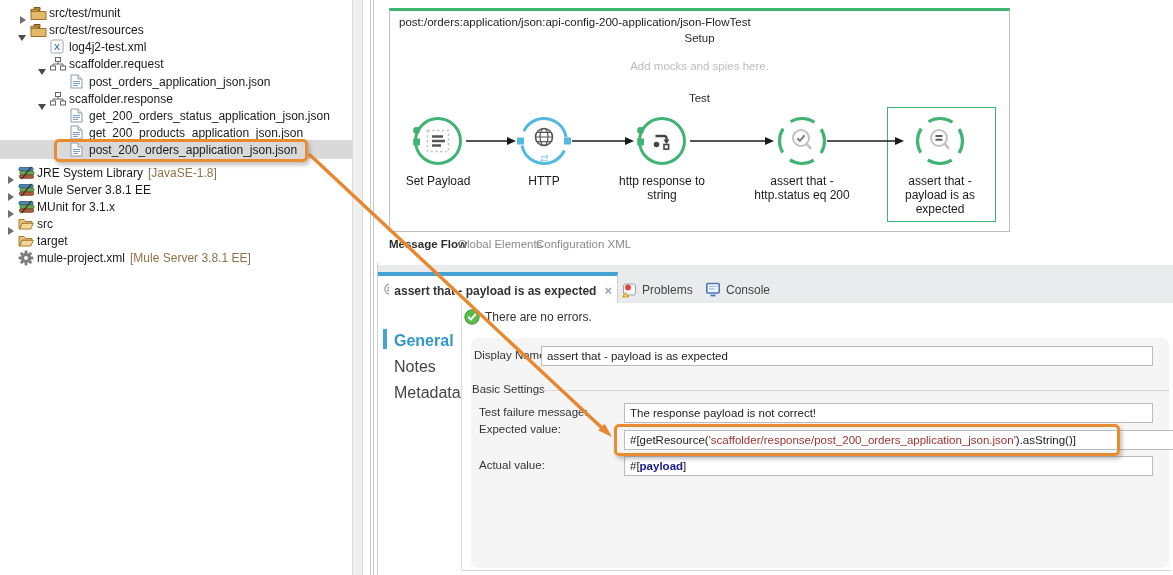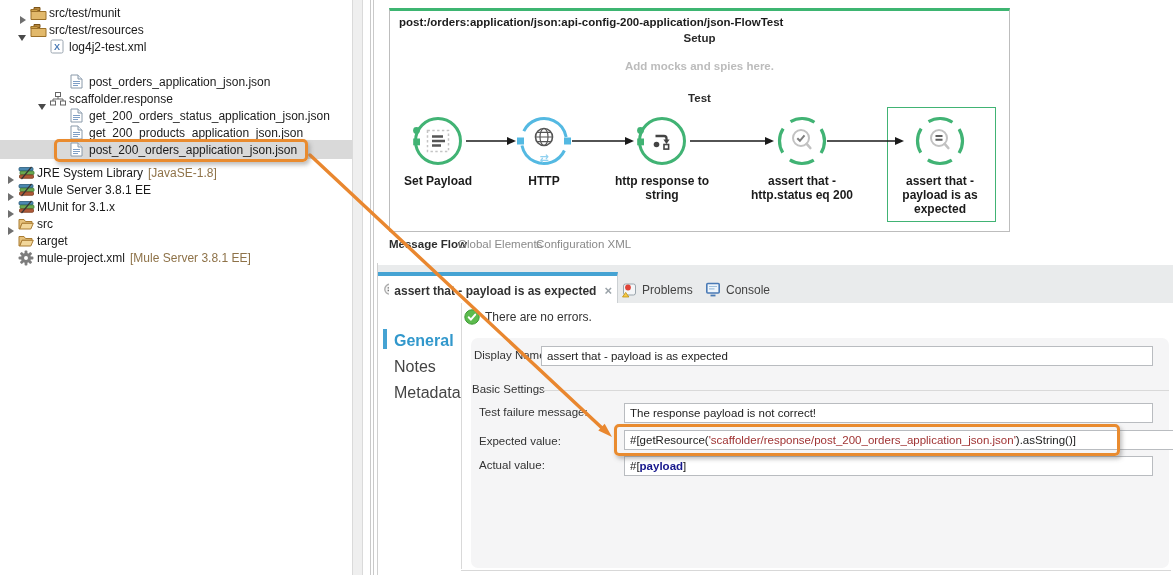--- a/index.html
+++ b/index.html
@@ -18,21 +18,21 @@
   .ticon { width:19px; flex:0 0 19px; display:inline-flex; align-items:center; }
   .tlabel { color:#1a1a1a; }
   .tdec { color:#8e7248; margin-left:5px; }
 
   
   #vscroll { position:absolute; left:352px; top:0; width:11px; height:575px; background:#efefef; border-left:1px solid #dadada; border-right:1px solid #dadada; }
   #sash { position:absolute; left:370px; top:0; width:4px; height:575px; background:#fff; border-left:1px solid #c9c9c9; border-right:1px solid #c9c9c9; }
 
   
   #flowbox { position:absolute; left:389px; top:8px; width:621px; height:224px; background:#fff;
-             border:1px solid #bdbdbd; border-top:3px solid #3db571;font-weight:bold; }
+             border:1px solid #bdbdbd; border-top:3px solid #3db571; }
   .ftitle { position:absolute; left:9px; top:5px; font-size:11.5px; color:#1c1c1c; }
   .fsection { position:absolute; width:100%; text-align:center; font-size:11.5px; color:#2b2b2b; }
   .fhint { position:absolute; width:100%; text-align:center; font-size:11.5px; color:#bcbcbc; }
   .sel-rect { position:absolute; left:497px; top:96px; width:109px; height:115px; border:1.5px solid #41b374; }
   .node { position:absolute; top:102px; width:110px; text-align:center; }
   .node svg { display:block; margin:0 auto; }
   .nlabel { margin-top:5px; font-size:12px; line-height:14px; color:#1b1b1b; white-space:pre-line; }
   #flow-arrows { position:absolute; left:0; top:0; pointer-events:none; }
 
   
@@ -101,20 +101,32 @@
     <span class="arrow"></span>
     <span class="ticon">
         <svg width="14" height="15" viewBox="0 0 14 15">
           <rect x="1" y="1" width="12" height="13" rx="1.5" fill="#fff" stroke="#9aa5b0"></rect>
           <text x="7" y="11" font-size="9" font-weight="bold" fill="#4a7ab5" text-anchor="middle" font-family="sans-serif">X</text>
         </svg>
       </span>
     <span class="tlabel">log4j2-test.xml</span>
   </div>
 
+  <div class="trow lvl2" style="top:54px">
+    <span class="arrow down"></span>
+    <span class="ticon">
+        <svg width="16" height="14" viewBox="0 0 16 14">
+          <rect x="5.5" y="0.5" width="5" height="4" fill="#fff" stroke="#666"></rect>
+          <path d="M8 4.5v2.5M3 9.5V7h10v2.5" stroke="#666" fill="none"></path>
+          <rect x="0.5" y="9" width="5" height="4" fill="#fff" stroke="#666"></rect>
+          <rect x="10.5" y="9" width="5" height="4" fill="#fff" stroke="#666"></rect>
+        </svg>
+      </span>
+    <span class="tlabel">scaffolder.request</span>
+  </div>
 
   <div class="trow lvl3" style="top:72px">
     <span class="arrow"></span>
     <span class="ticon">
         <svg width="13" height="15" viewBox="0 0 13 15">
           <path d="M1 1h7l4 4v9H1z" fill="#fff" stroke="#8a9aaa"></path>
           <path d="M8 1v4h4" fill="#e8eef5" stroke="#8a9aaa"></path>
           <path d="M3 7.5h7M3 9.5h7M3 11.5h5" stroke="#7f9fc6"></path>
         </svg>
       </span>
@@ -401,21 +413,21 @@
     </div>
 
     <span class="gtitle" style="left:94px;top:80px">Basic Settings</span>
     <div class="gline" style="left:165px;top:87px;width:626px"></div>
 
     <span class="flabel" style="left:101px;top:103px">Test failure message:</span>
     <div class="ffield" style="left:246px;top:100px;width:529px">
       <span>The response payload is not correct!</span>
     </div>
 
-    <span class="flabel" style="left:101px;top:132px">Expected value:</span>
+    <span class="flabel" style="left:101px;top:120px">Expected value:</span>
     <div class="ffield" style="left:246px;top:127px;width:563px">
       <span>#[getResource(</span><span class="code-str">'scaffolder/response/post_200_orders_application_json.json'</span><span>).asString()]</span>
     </div>
 
     <span class="flabel" style="left:101px;top:156px">Actual value:</span>
     <div class="ffield" style="left:246px;top:153px;width:529px">
       <span>#[</span><span class="code-kw">payload</span><span>]</span>
     </div>
 
     <div id="bottomline"></div>

